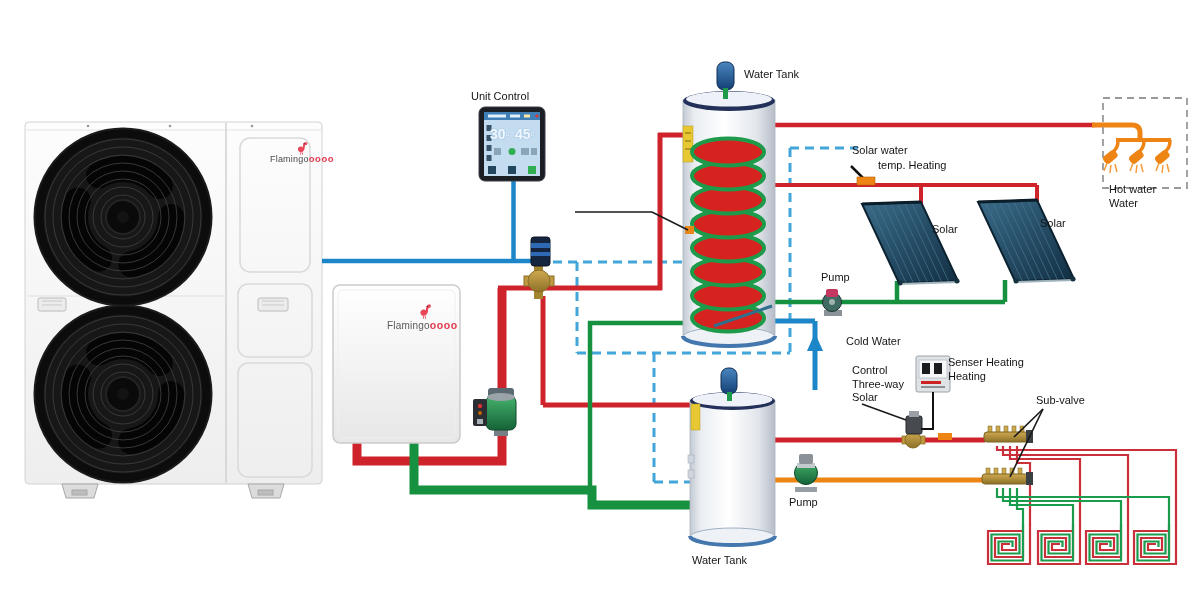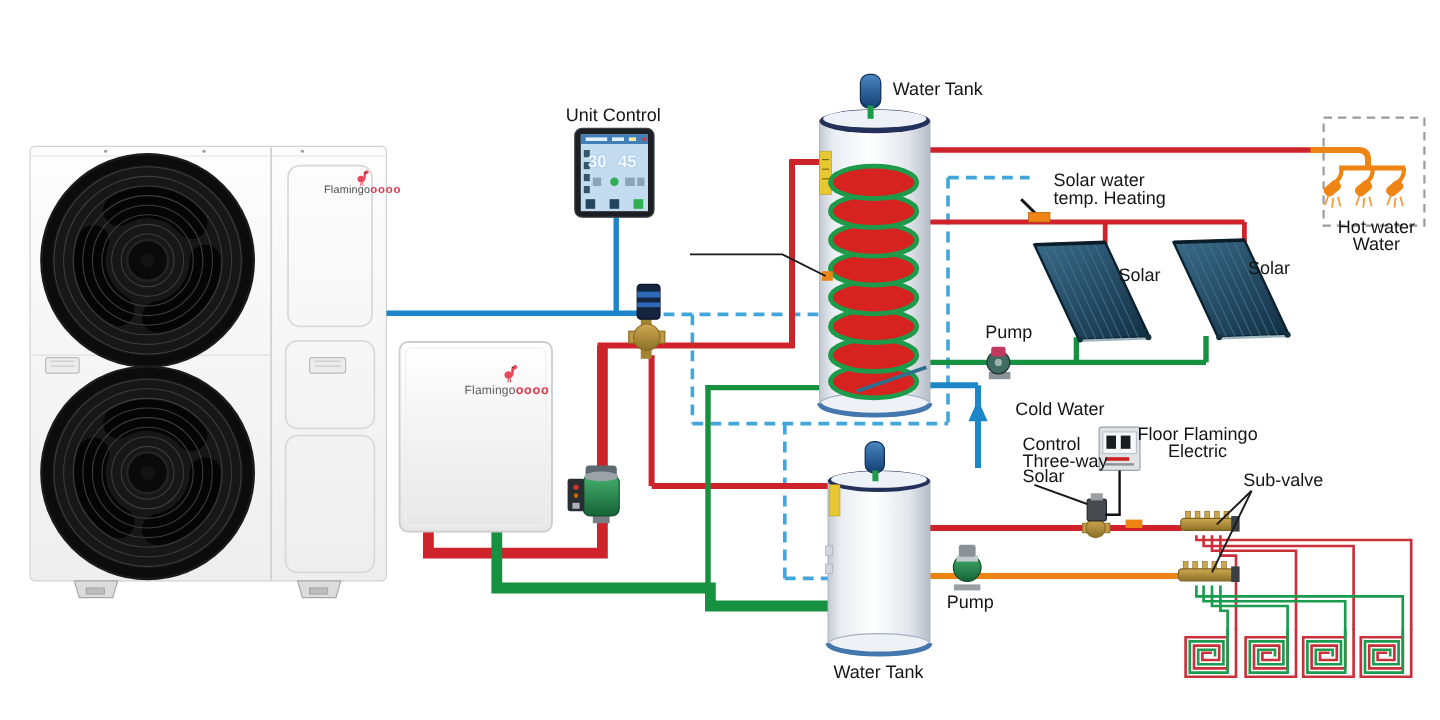--- a/index.html
+++ b/index.html
@@ -1,20 +1,20 @@
 <!DOCTYPE html>
 <html><head>
 <meta charset="utf-8">
 <style>
   html,body{margin:0;padding:0;background:#fff;}
   #scene{position:relative;width:1200px;height:600px;background:#ffffff;overflow:hidden;
          font-family:"Liberation Sans", sans-serif;}
   #diagram{position:absolute;left:0;top:0;z-index:1;}
-  .lbl{position:absolute;z-index:3;font-size:15px;color:#151515;white-space:nowrap;line-height:13.5px;}
-  .ctr{text-align:center;}
+  .lbl{position:absolute;z-index:3;font-size:11px;color:#151515;white-space:nowrap;line-height:13.5px;}
+  .ctr{text-align:left;}
   .scrnum{position:absolute;z-index:4;font-size:14px;font-weight:bold;color:#f0f7ff;
           text-shadow:0 0 2px #8ab6d8;line-height:14px;}
   .deg{font-size:7px;vertical-align:top;color:#e4f0fa;font-weight:normal;}
   .logo{position:absolute;z-index:4;margin-left:24px;}
   .bird{position:absolute;}
   .brandrow{position:absolute;left:0;bottom:0;white-space:nowrap;}
   .bname{font-size:9px;color:#4a4a4a;letter-spacing:.2px;}
   .brings{font-size:9.5px;color:#e23b4e;font-weight:700;letter-spacing:.6px;}
   .logo.wb .bname{font-size:10px;color:#5a5a5a;}
   .logo.wb .brings{font-size:10.5px;}
@@ -415,38 +415,38 @@
   <g stroke="#1a1a1a" stroke-width="1.6" fill="none">
     <path d="M575,212 H652 L688,230"></path>
     <path d="M862,404 L906,420"></path>
     <path d="M1043,409 L1014,437"></path>
     <path d="M1043,409 L1010,477"></path>
   </g>
 </svg>
 
 <div class="lbl ctr" style="left:471px;top:90px;width:80px">Unit Control</div>
 <div class="lbl" style="left:744px;top:68px">Water Tank</div>
-<div class="lbl" style="left:878px;top:144px">Solar water</div>
+<div class="lbl" style="left:852px;top:144px">Solar water</div>
 <div class="lbl" style="left:878px;top:159px">temp. Heating</div>
 <div class="lbl" style="left:932px;top:223px">Solar</div>
 <div class="lbl" style="left:1040px;top:217px">Solar</div>
 <div class="lbl" style="left:821px;top:271px">Pump</div>
 <div class="lbl ctr" style="left:1109px;top:183px;width:76px">
   <div>Hot water</div>
   <div>Water</div>
 </div>
 <div class="lbl" style="left:846px;top:335px">Cold Water</div>
 <div class="lbl" style="left:852px;top:364px">
   <div>Control</div>
   <div>Three-way</div>
   <div>Solar</div>
 </div>
 <div class="lbl ctr" style="left:948px;top:356px;width:100px">
-  <div>Floor Flamingo</div>
-  <div>Electric</div>
+  <div>Senser Heating</div>
+  <div>Heating</div>
 </div>
 <div class="lbl" style="left:1036px;top:394px">Sub-valve</div>
 <div class="lbl" style="left:789px;top:496px">Pump</div>
 <div class="lbl ctr" style="left:692px;top:554px;width:80px">Water Tank</div>
 
 <div class="scrnum" style="left:490px;top:127px"><span>30</span><span class="deg">c</span></div>
 <div class="scrnum" style="left:515px;top:127px"><span>45</span><span class="deg">c</span></div>
 
 <div class="logo hp" style="left:246px;top:140px;width:68px;height:26px">
   <svg class="bird" style="left:26px;top:-1px" width="12" height="16" viewBox="0 0 12 16">

